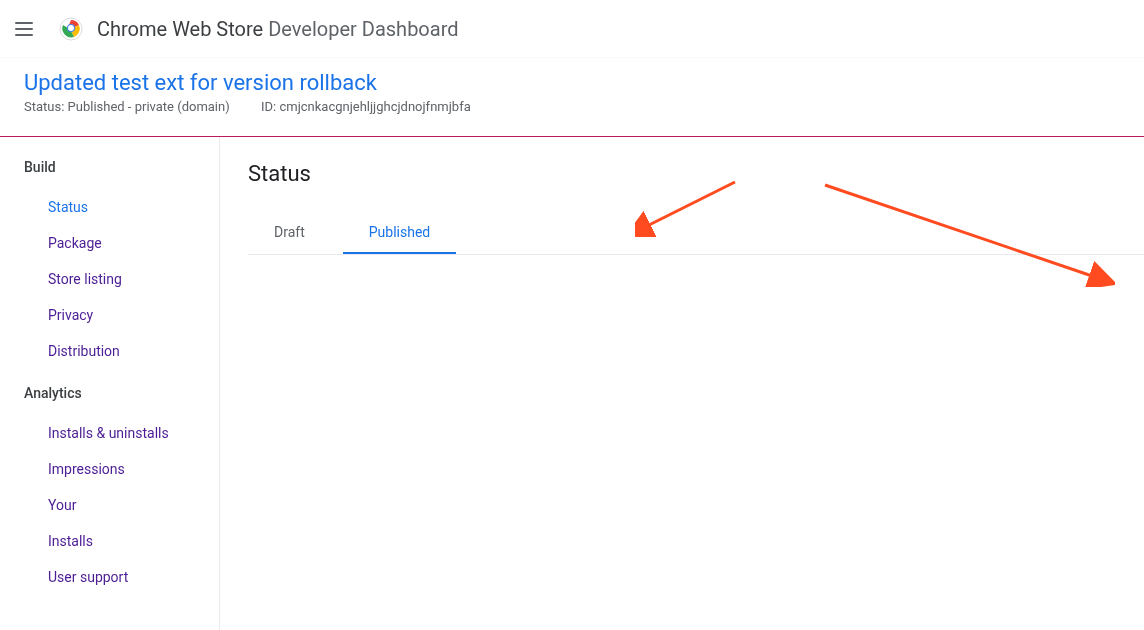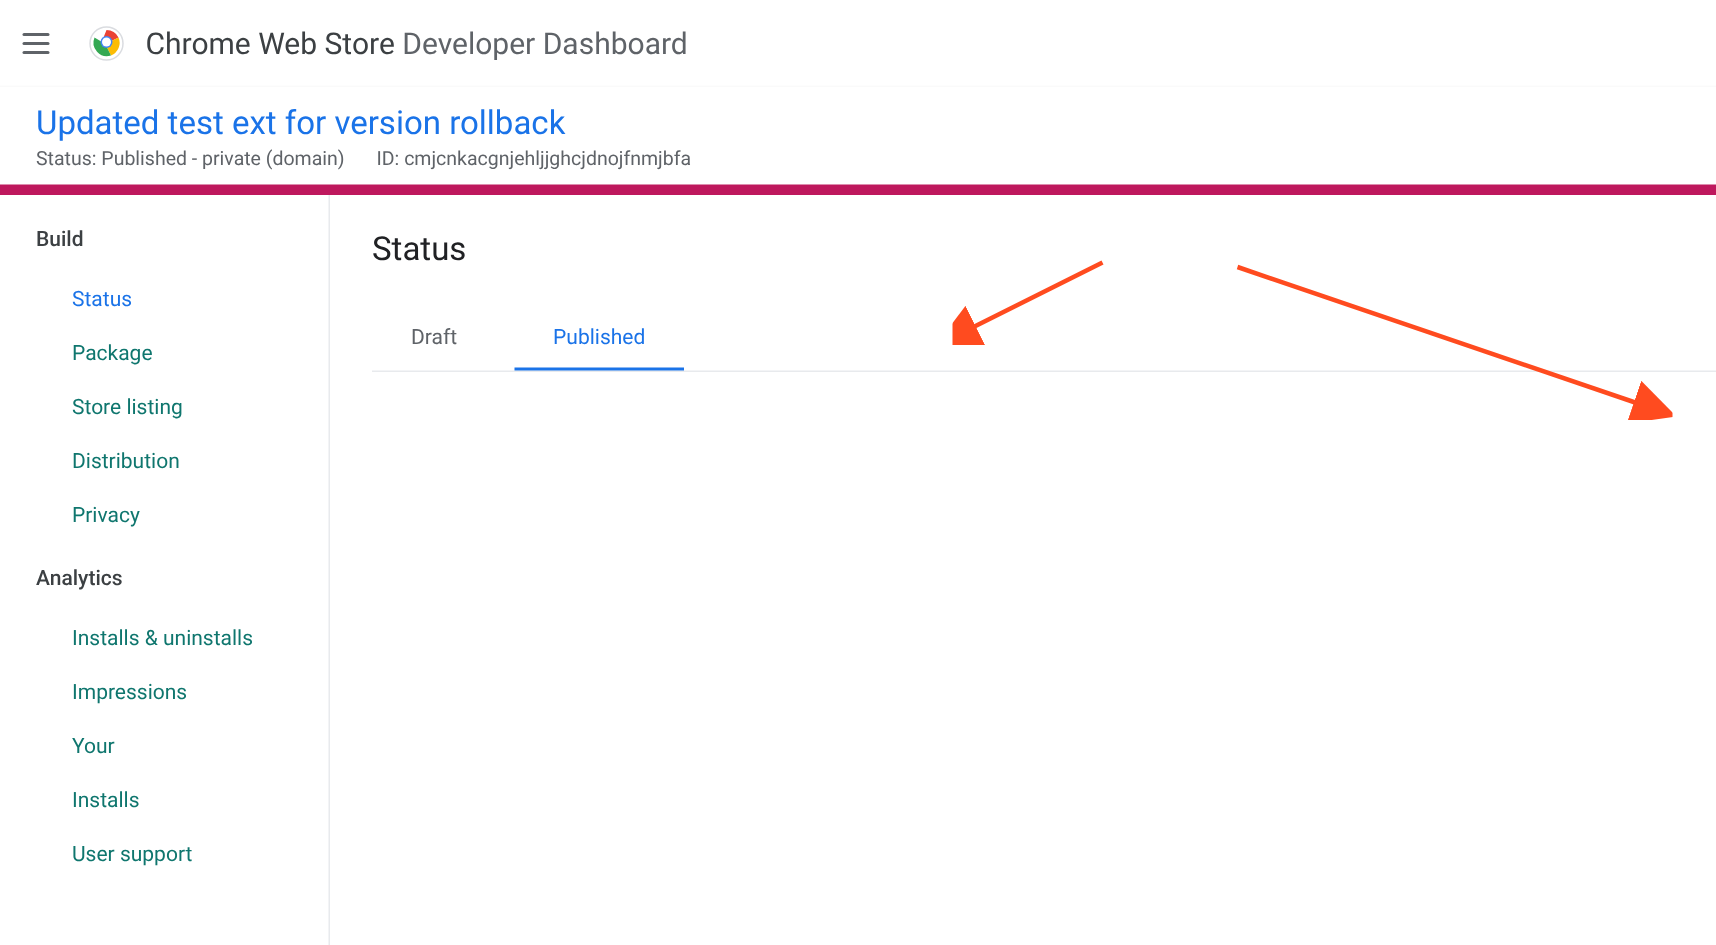--- a/index.html
+++ b/index.html
@@ -36,52 +36,52 @@
       display: flex; align-items: center; justify-content: center;
     }
     .cws-logo svg { width: 24px; height: 24px; }
     .product-title {
       font-size: 20px;
       color: #5f6368;
       font-weight: 400;
     }
     .product-title .dark { color: #3c4043; }
     .ext-header {
-      padding: 12px 24px 9px;
-      border-bottom: 7px solid #be185d;
+      padding: 12px 24px 22px;
+      border-bottom: 1px solid #be185d;
     }
     .ext-title {
       color: #1a73e8;
       font-size: 22px;
       font-weight: 400;
       margin-bottom: 4px;
     }
     .ext-meta {
       color: #5f6368;
       font-size: 13px;
     }
-    .ext-meta .id { margin-left: 18px; }
+    .ext-meta .id { margin-left: 28px; }
     .body-wrap {
       display: flex;
       height: calc(100% - 58px - 70px);
     }
     .sidebar {
       width: 220px;
       padding: 22px 0 0 24px;
       border-right: 1px solid #e8eaed;
     }
     .nav-section-title {
       font-size: 14px;
       color: #3c4043;
       font-weight: 500;
       margin-bottom: 14px;
     }
     .nav-item {
       font-size: 14px;
-      color: #0f766e;
+      color: #4c1d95;
       padding: 10px 0 10px 24px;
       cursor: pointer;
     }
     .nav-item.active { color: #1a73e8; }
     .main {
       flex: 1;
       padding: 24px 0 0 28px;
       position: relative;
     }
     .page-title {
@@ -177,22 +177,22 @@
     </span>
   </div>
 </div>
 
 <div class="body-wrap">
   <nav class="sidebar">
     <div class="nav-section-title">Build</div>
     <div class="nav-item active">Status</div>
     <div class="nav-item">Package</div>
     <div class="nav-item">Store listing</div>
+    <div class="nav-item">Privacy</div>
     <div class="nav-item">Distribution</div>
-    <div class="nav-item">Privacy</div>
 
     <div class="nav-section-title" style="margin-top:16px">Analytics</div>
     <div class="nav-item">Installs &amp; uninstalls</div>
     <div class="nav-item">Impressions</div>
     <div class="nav-item">Your</div>
     <div class="nav-item">Installs</div>
     <div class="nav-item">User support</div>
   </nav>
 
   <main class="main">

